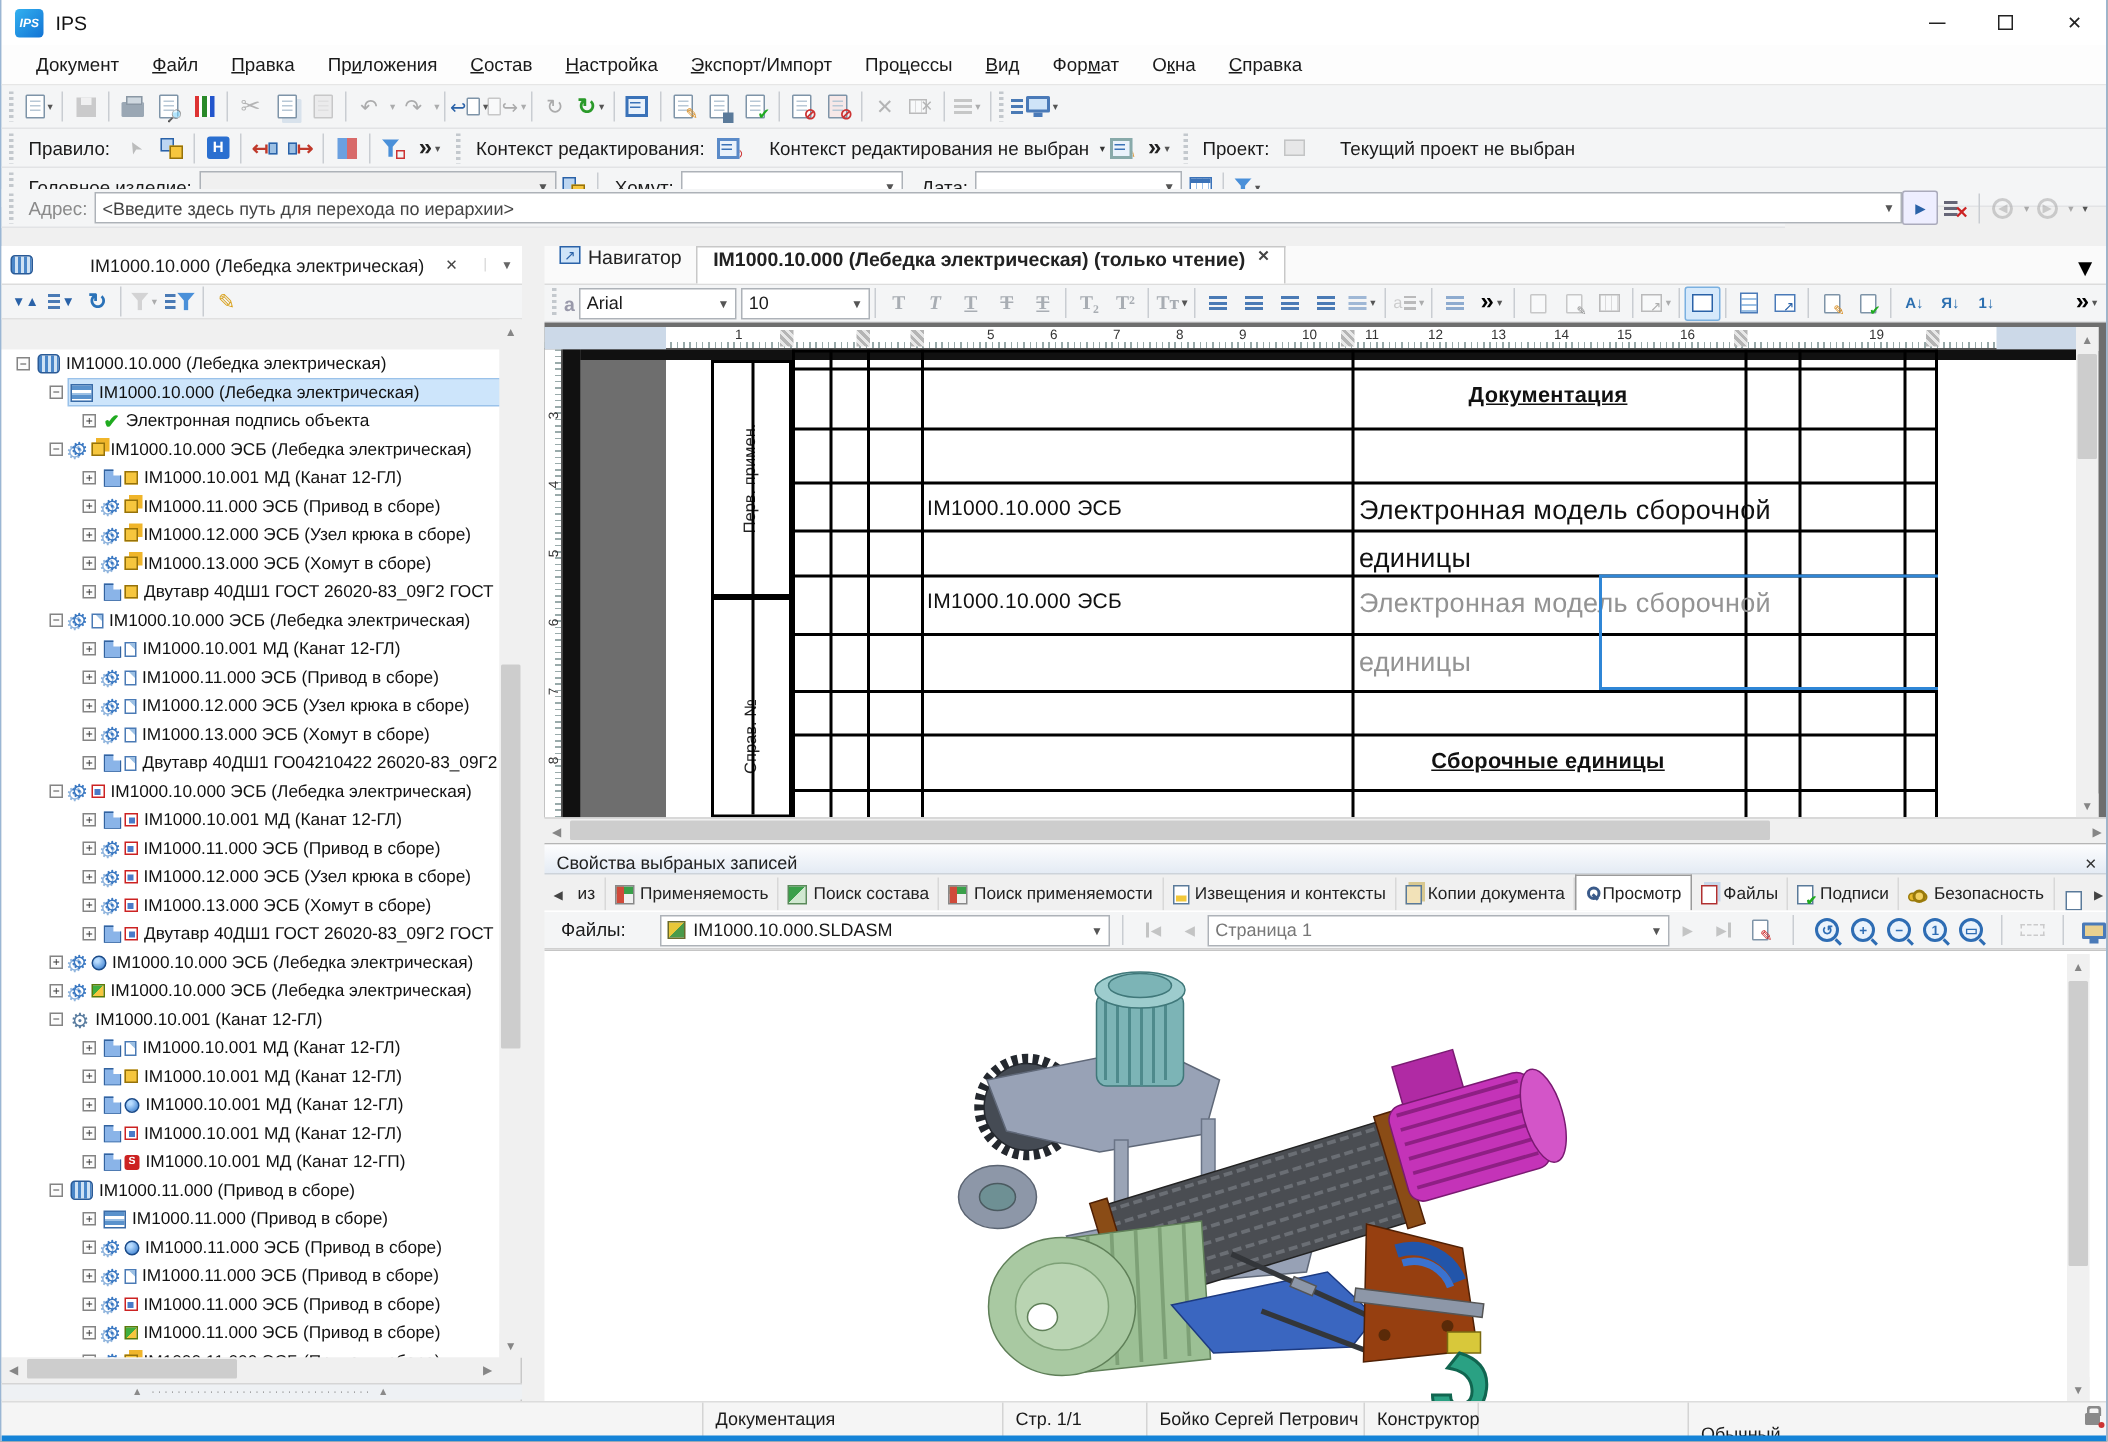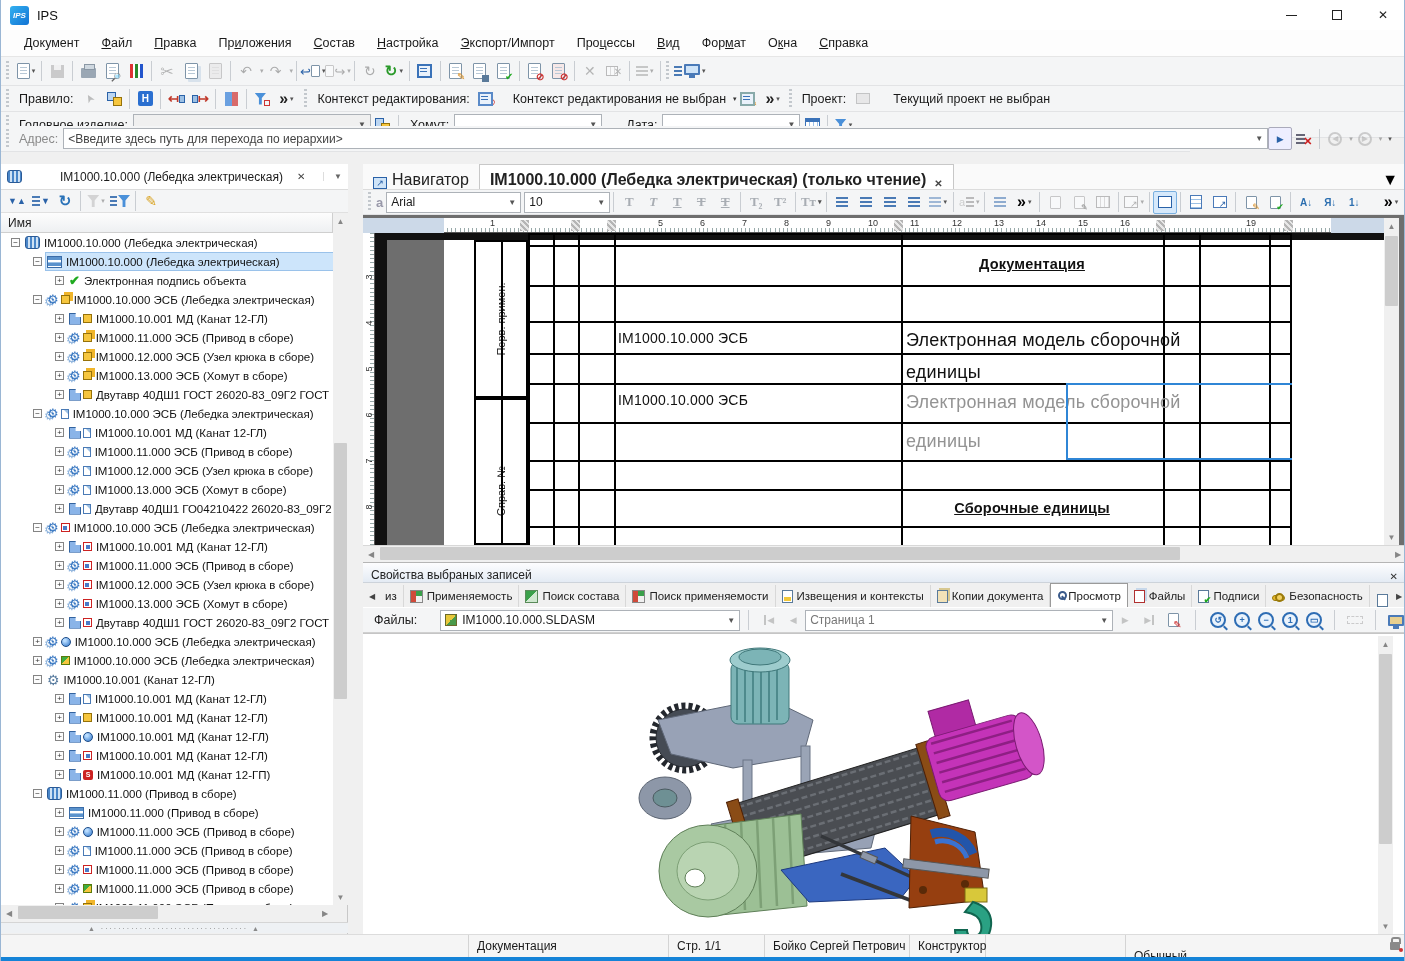--- a/index.html
+++ b/index.html
@@ -90,21 +90,21 @@
 .vscroll{position:absolute;width:15px;background:#f0f0f0}
 .sarr{position:absolute;left:0;width:15px;height:16px;background:#f0f0f0;color:#868686;font-size:8px;display:flex;align-items:center;justify-content:center}
 .sthumb{position:absolute;left:1px;width:13px;background:#cdcdcd;border-radius:1px}
 .hscroll{position:absolute;height:16px;background:#f0f0f0}
 .hsarr{position:absolute;top:0;width:16px;height:16px;color:#868686;font-size:8px;display:flex;align-items:center;justify-content:center}
 .hsthumb{position:absolute;top:1px;height:13px;background:#cdcdcd;border-radius:1px}
 .lsplith{position:absolute;left:0;top:758px;width:347px;height:11px;background:#eef1f4;border-top:1px solid #d5d5d5;display:flex;align-items:center;justify-content:center;font-size:7px;color:#8a8a8a;letter-spacing:2px}
 #vsplit{left:347px;top:164px;width:15px;height:770px;background:#f0f0f0}
 
 #rtabs{left:362px;top:164px;width:1043px;height:26px;background:#fafafa;border-bottom:1px solid #dcdcdc;display:flex;align-items:flex-end}
-.rtab{display:flex;align-items:flex-end;height:25px;padding:0 10px;font-size:16px;color:#222}
+.rtab{display:flex;align-items:flex-start;height:25px;padding:0 10px;font-size:13px;color:#222}
 .rtab.active{background:#fff;border:1px solid #c8c8c8;border-bottom:none;font-weight:bold}
 .navico{width:14px;height:12px;border:1px solid #2a62a8;background:#cfe4f8;color:#2a62a8;font-size:9px;line-height:10px;text-align:center;margin-right:5px}
 .closex{margin-left:8px;color:#444;font-size:10px}
 #fmtbar{left:362px;top:190px;width:1043px;height:25px}
 .tblhl{background:#d6e9fb;border:1px solid #7ab0e0;border-radius:2px}
 .gridic{width:14px;height:12px;border:1px solid #4a7ab8;background:repeating-linear-gradient(90deg,#fff 0 3px,#9cc0e4 3px 4px)}
 .winic{width:14px;height:12px;border:1px solid #4a7ab8;background:#fff;position:relative}
 .winic::after{content:"↗";position:absolute;right:0;bottom:-2px;font-size:9px;color:#2a62a8}
 
 #docarea{left:362px;top:215px;width:1043px;height:330px;background:#6e6e6e;overflow:hidden}
@@ -377,21 +377,21 @@
       </span>
     <span class="tbtn">
         <span class="twosq"></span>
       </span>
     <span class="sep"></span>
     <span class="lbl" style="margin-left:8px">Хомут:</span>
     <span class="combo" style="width:148px">
         <span></span>
         <span class="ar g" data-g="▼"></span>
       </span>
-    <span class="lbl" style="margin-left:24px">Дата:</span>
+    <span class="lbl" style="margin-left:12px">Дата:</span>
     <span class="combo" style="width:138px">
         <span></span>
         <span class="ar g" data-g="▼"></span>
       </span>
     <span class="tbtn">
         <span class="cal"></span>
       </span>
     <span class="sep"></span>
     <span class="tbtn">
         <span class="funnel"></span>
@@ -453,23 +453,20 @@
         </span>
       <span class="tbtn">
           <span class="alines" style="width:7px"></span>
           <span class="funnel" style="margin-left:1px"></span>
         </span>
       <span class="sep"></span>
       <span class="tbtn">
           <span class="g" data-g="✎" style="color:#d8a01a;font-size:14px"></span>
         </span>
     </div>
-    <div class="lcolhdr">
-        <span>Имя</span>
-      </div>
     <div id="tree">
         <div class="trow" style="padding-left: 10px;">
           <span class="texp">−</span>
           <span class="rowfill">
             <span class="tico">
               <span class="p-assembly"></span>
             </span>
             <span>IM1000.10.000 (Лебедка электрическая)</span>
           </span>
         </div>
@@ -841,21 +838,21 @@
     <span class="rtab active">
         <span>IM1000.10.000 (Лебедка электрическая) (только чтение)</span>
         <span class="closex g" data-g="✕"></span>
       </span>
     <span style="margin-left:auto;padding:0 8px" class="g" data-g="▼"></span>
   </div>
 
   <div id="fmtbar" class="abs tb">
     <span class="grip"></span>
     <span class="g" data-g="a" style="color:#99a;font-size:13px;font-weight:bold;margin-right:3px"></span>
-    <span class="combo" style="width:135px">
+    <span class="combo" style="width:105px">
         <span>Arial</span>
         <span class="ar g" data-g="▼"></span>
       </span>
     <span class="combo" style="width:86px;margin-left:3px">
         <span>10</span>
         <span class="ar g" data-g="▼"></span>
       </span>
     <span class="sep"></span>
     <span class="tbtn tT">T</span>
     <span class="tbtn tT" style="font-style:italic">T</span>

